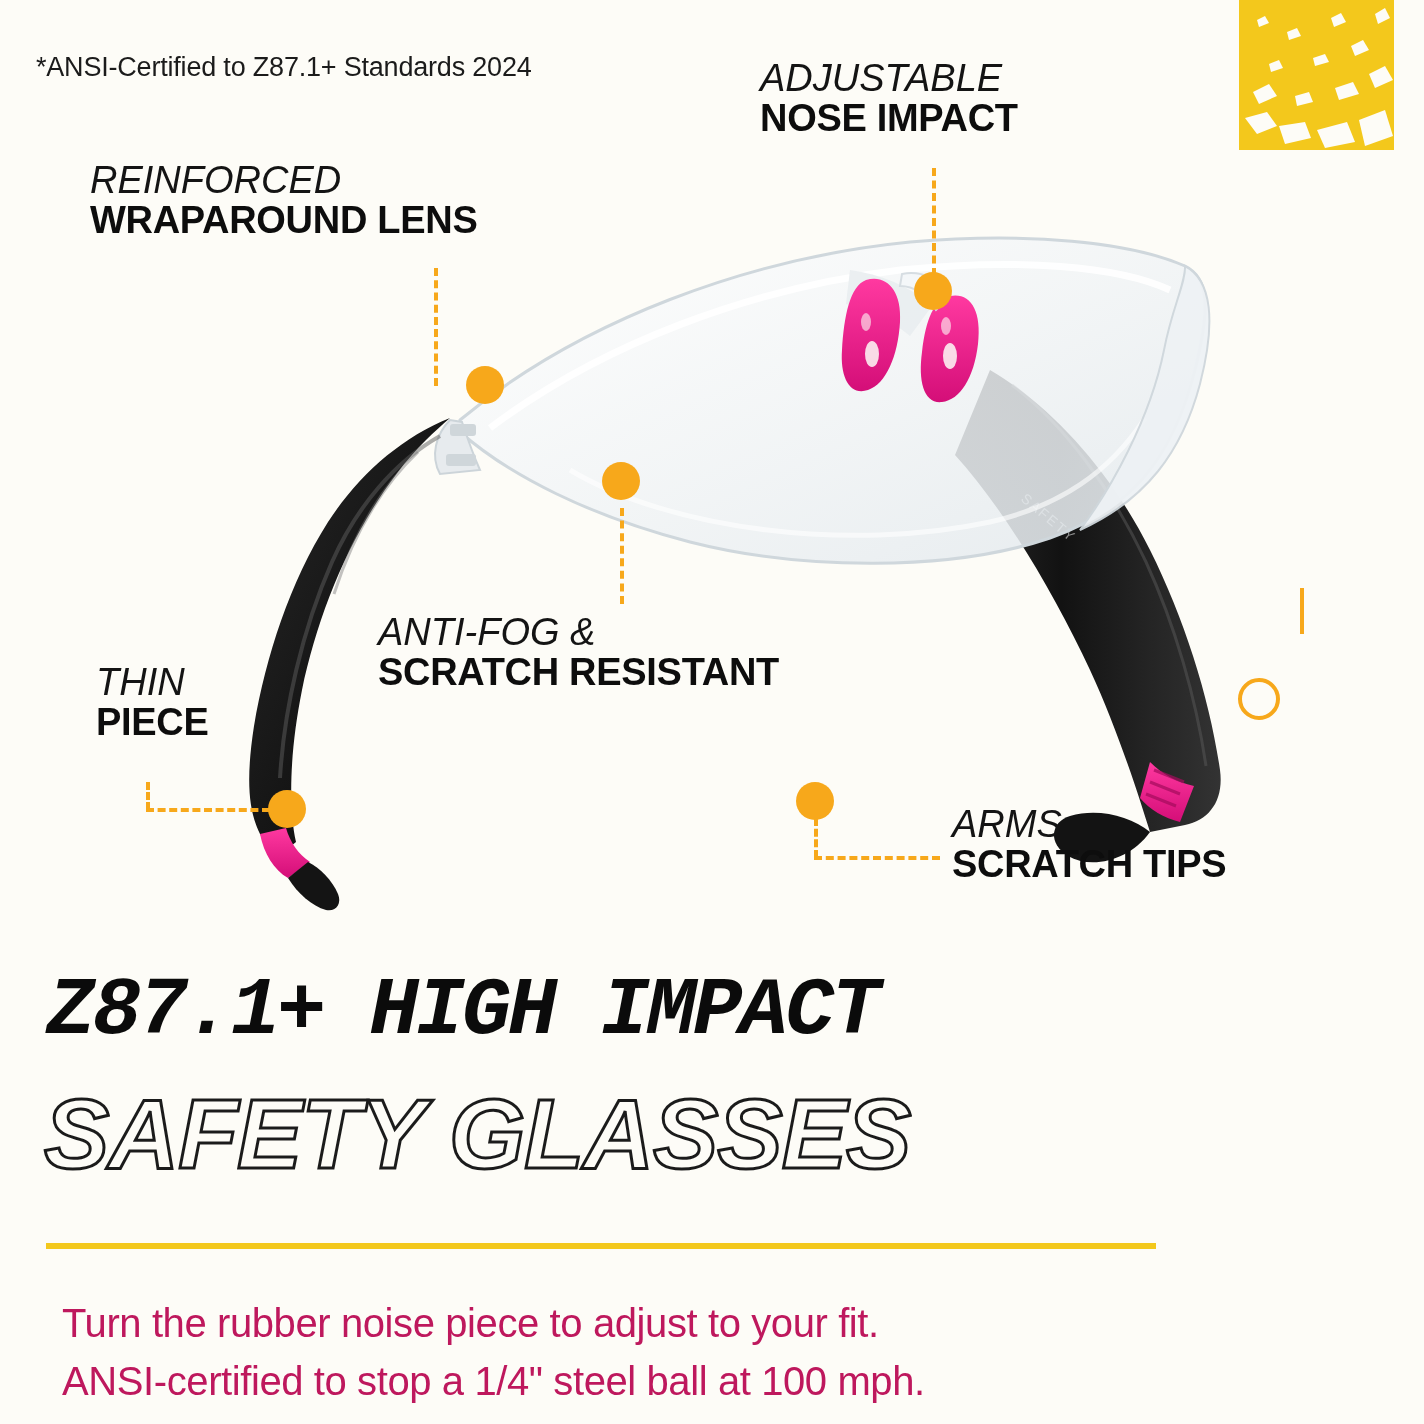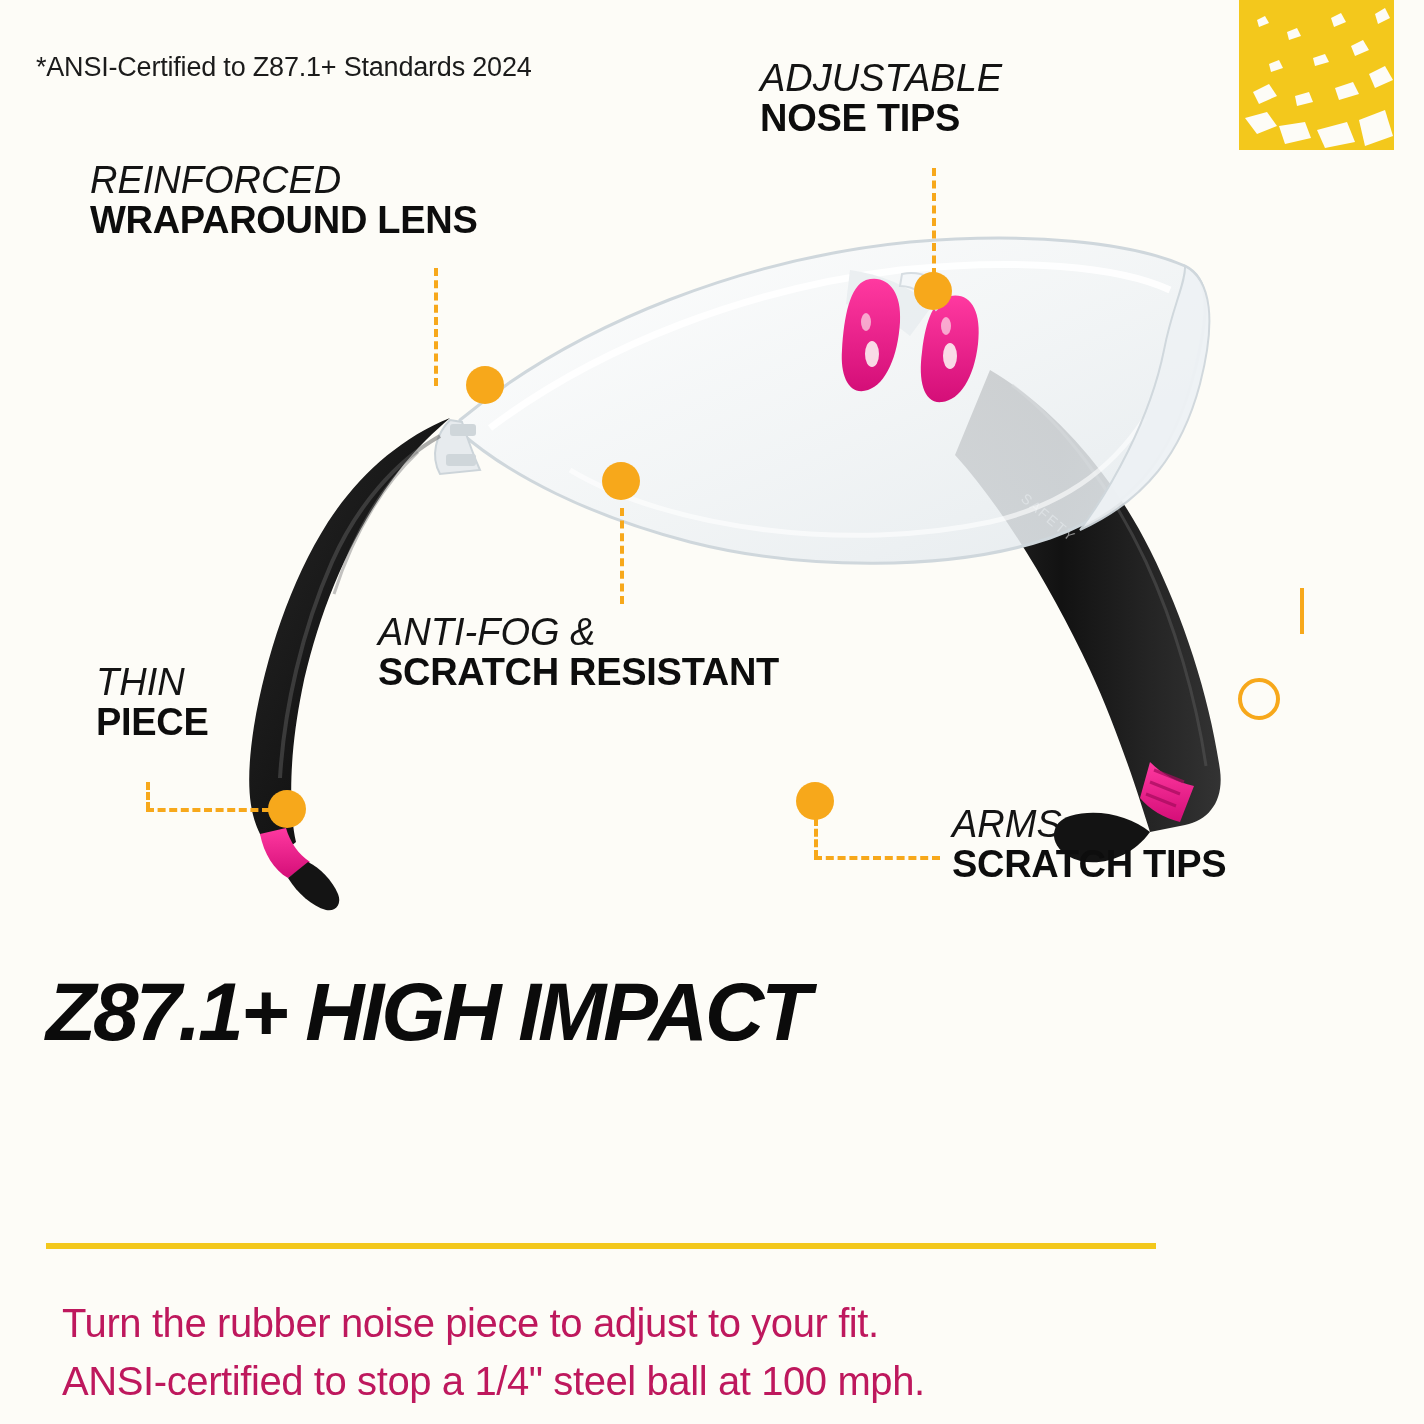--- a/index.html
+++ b/index.html
@@ -90,20 +90,21 @@
 
   
   .headline1 {
     position: absolute;
     left: 46px; top: 965px;
     font-size: 82px;
     font-weight: 700;
     font-style: italic;
     letter-spacing: -3px;
     color: #0b0b0b;
+    font-family: Liberation Mono, monospace;
   }
   .headline2 {
     position: absolute;
     left: 44px; top: 1078px;
     font-size: 98px;
     font-weight: 700;
     font-style: italic;
     letter-spacing: -1px;
     color: #fdfcf7;
     -webkit-text-stroke: 3px #1b1b1b;
@@ -243,21 +244,21 @@
 
   <div class="callout" id="callout-lens">
     <span class="l1">REINFORCED</span>
     <span class="l2">WRAPAROUND LENS</span>
   </div>
   <div class="leader v" style="left:434px; top:268px; height:118px;"></div>
   <div class="dot" style="left:466px; top:366px;"></div>
 
   <div class="callout" id="callout-nose">
     <span class="l1">ADJUSTABLE</span>
-    <span class="l2">NOSE TIPS</span>
+    <span class="l2">NOSE IMPACT</span>
   </div>
   <div class="leader v" style="left:932px; top:168px; height:108px;"></div>
   <div class="dot" style="left:914px; top:272px;"></div>
 
   <div class="callout" id="callout-fog">
     <span class="l1">ANTI-FOG &amp;</span>
     <span class="l2">SCRATCH RESISTANT</span>
   </div>
   <div class="leader v" style="left:620px; top:508px; height:96px;"></div>
   <div class="dot" style="left:602px; top:462px;"></div>
@@ -272,20 +273,21 @@
 
   <div class="callout" id="callout-tips">
     <span class="l1">ARMS</span>
     <span class="l2">SCRATCH TIPS</span>
   </div>
   <div class="dot" style="left:796px; top:782px;"></div>
   <div class="leader v" style="left:814px; top:818px; height:40px;"></div>
   <div class="leader h" style="left:814px; top:856px; width:126px;"></div>
 
   <div class="headline1">Z87.1+ HIGH IMPACT</div>
+  <div class="headline2">SAFETY GLASSES</div>
   <div class="rule"></div>
 
   <div class="body-copy">
     <div>Turn the rubber noise piece to adjust to your fit.</div>
     <div>ANSI-certified to stop a 1/4" steel ball at 100 mph.</div>
   </div>
 
 </div>
 
 </body></html>

